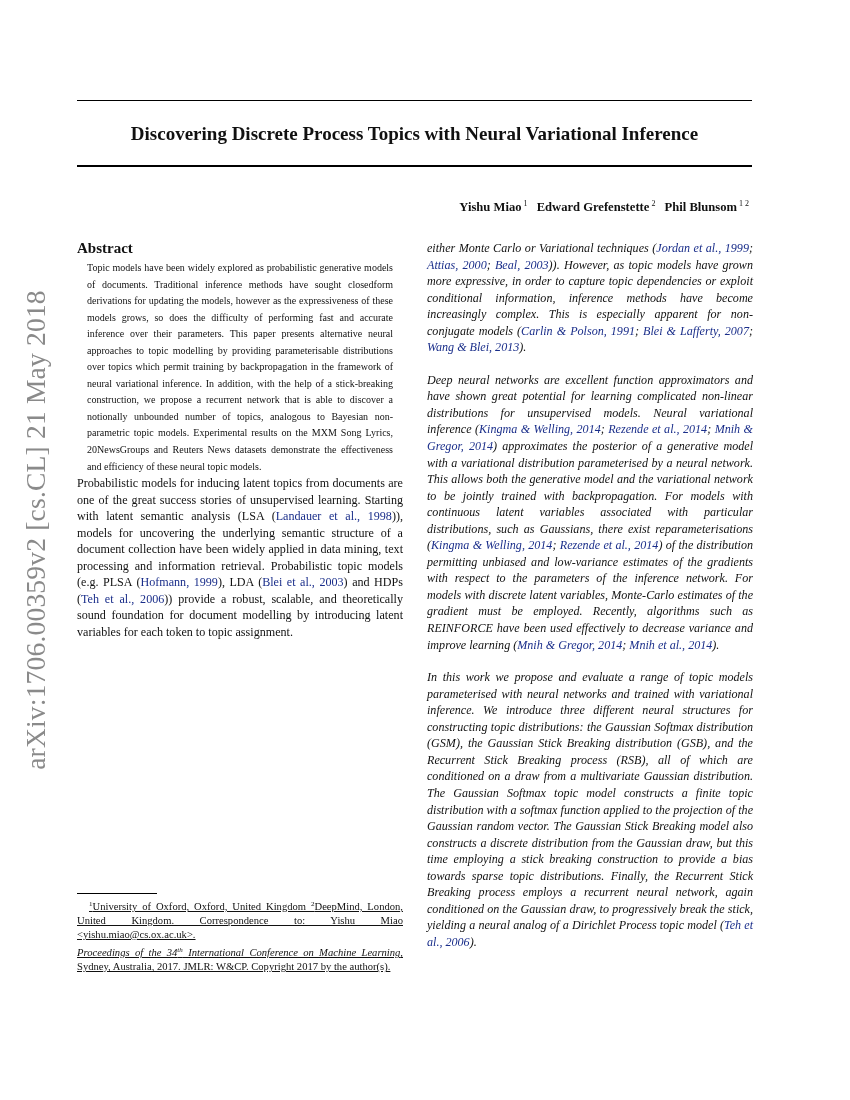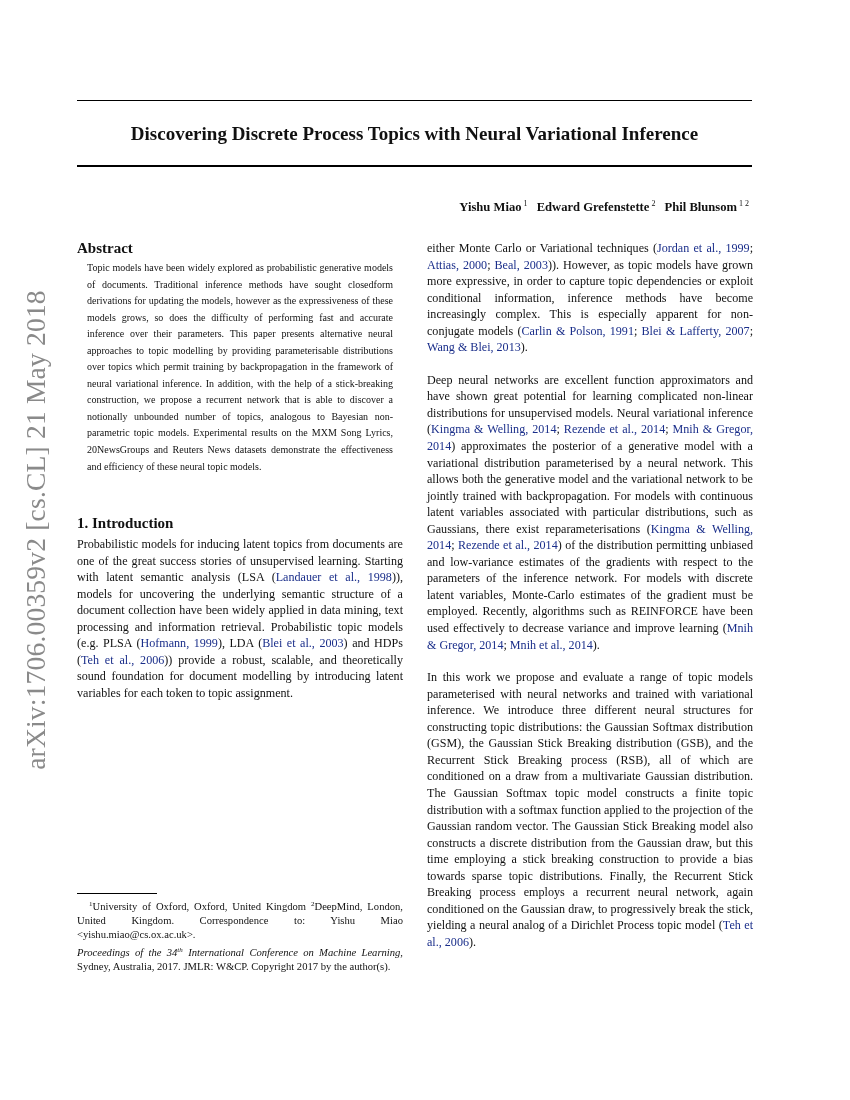--- a/index.html
+++ b/index.html
@@ -33,21 +33,21 @@
     text-align: center; font-weight: bold; font-size: 19px; line-height: 24px;
   }
   .authors {
     position: absolute; left: 77px; width: 675px; top: 196px;
     text-align: right; font-weight: bold; font-size: 12.6px; line-height: 16px;
   }
   .authors .au { margin: 0 3px; }
   .authors sup { font-weight: normal; font-size: 8px; vertical-align: 5px; margin-left: 2px; }
 
   .col-left { position: absolute; left: 77px; width: 326px; top: 238px; }
-  .col-right { position: absolute; left: 427px; width: 326px; top: 240px; }
+  .col-right { position: absolute; left: 427px; width: 326px; top: 240px; font-style: italic; }
 
   .abstract-heading {
     text-align: left; font-weight: bold; font-size: 15px; line-height: 20px; margin-bottom: 2px;
   }
   .abstract-body {
     margin: 0 10px;
     font-size: 10px; line-height: 16.55px; text-align: justify; hyphens: manual;
   }
 
   .section-heading {
@@ -56,21 +56,21 @@
 
   p.body {
     font-size: 12.1px; line-height: 16.55px; text-align: justify;
   }
   p.body + p.body { margin-top: 16px; }
 
   .cite { color: #1a2e8a; }
 
   .footnotes {
     position: absolute; left: 77px; width: 326px; top: 893px;
-    font-size: 10.6px; line-height: 14.1px; text-align: justify;
+    font-size: 10.6px; line-height: 14.1px; text-align: justify; text-decoration: underline;
   }
   .fn-rule { width: 80px; height: 1px; background: #000; margin-bottom: 3px; }
   .fn-aff { text-indent: 12px; }
   .fn-aff sup { font-size: 7px; vertical-align: 4px; }
   .fn-proc { margin-top: 1px; }
   .fn-proc em sup { font-size: 7px; vertical-align: 4px; }
 </style>
 </head>
 <body>
 
@@ -85,21 +85,20 @@
 <div class="authors">
   <span class="au"><span>Yishu Miao</span><sup>1</sup></span>
   <span class="au"><span>Edward Grefenstette</span><sup>2</sup></span>
   <span class="au"><span>Phil Blunsom</span><sup>1 2</sup></span>
 </div>
 
 <div class="col-left">
   <h2 class="abstract-heading">Abstract</h2>
   <p class="abstract-body">Topic models have been widely explored as prob­abilistic generative models of documents.  Tra­ditional inference methods have sought closed­form derivations for updating the models, how­ever as the expressiveness of these models grows, so does the difficulty of performing fast and accurate inference over their parameters.  This paper presents alternative neural approaches to topic modelling by providing parameterisable distributions over topics which permit training by backpropagation in the framework of neu­ral variational inference.  In addition, with the help of a stick-breaking construction, we pro­pose a recurrent network that is able to dis­cover a notionally unbounded number of top­ics, analogous to Bayesian non-parametric topic models.  Experimental results on the MXM Song Lyrics, 20NewsGroups and Reuters News datasets demonstrate the effectiveness and effi­ciency of these neural topic models.</p>
 
-  <h2 class="section-heading">1. Introduction</h2>
 
   <p class="body"><span>Probabilistic models for inducing latent topics from docu­ments are one of the great success stories of unsupervised learning. Starting with latent semantic analysis (LSA (</span><a class="cite">Lan­dauer et al., 1998</a><span>)), models for uncovering the underly­ing semantic structure of a document collection have been widely applied in data mining, text processing and informa­tion retrieval. Probabilistic topic models (e.g. PLSA (</span><a class="cite">Hof­mann, 1999</a><span>), LDA (</span><a class="cite">Blei et al., 2003</a><span>) and HDPs (</span><a class="cite">Teh et al., 2006</a><span>)) provide a robust, scalable, and theoretically sound foundation for document modelling by introducing latent variables for each token to topic assignment.</span></p>
 
 </div>
 
 <div class="footnotes">
   <div class="fn-rule"></div>
   <p class="fn-aff"><sup>1</sup><span>University of Oxford, Oxford, United Kingdom </span><sup>2</sup><span>DeepMind, London, United Kingdom.  Correspondence to:  Yishu Miao &lt;yishu.miao@cs.ox.ac.uk&gt;.</span></p>
   <p class="fn-proc"><em><span>Proceedings of the 34</span><sup>th</sup><span> International Conference on Machine Learning</span></em><span>, Sydney, Australia, 2017.  JMLR: W&amp;CP. Copyright 2017 by the author(s).</span></p>
 </div>

